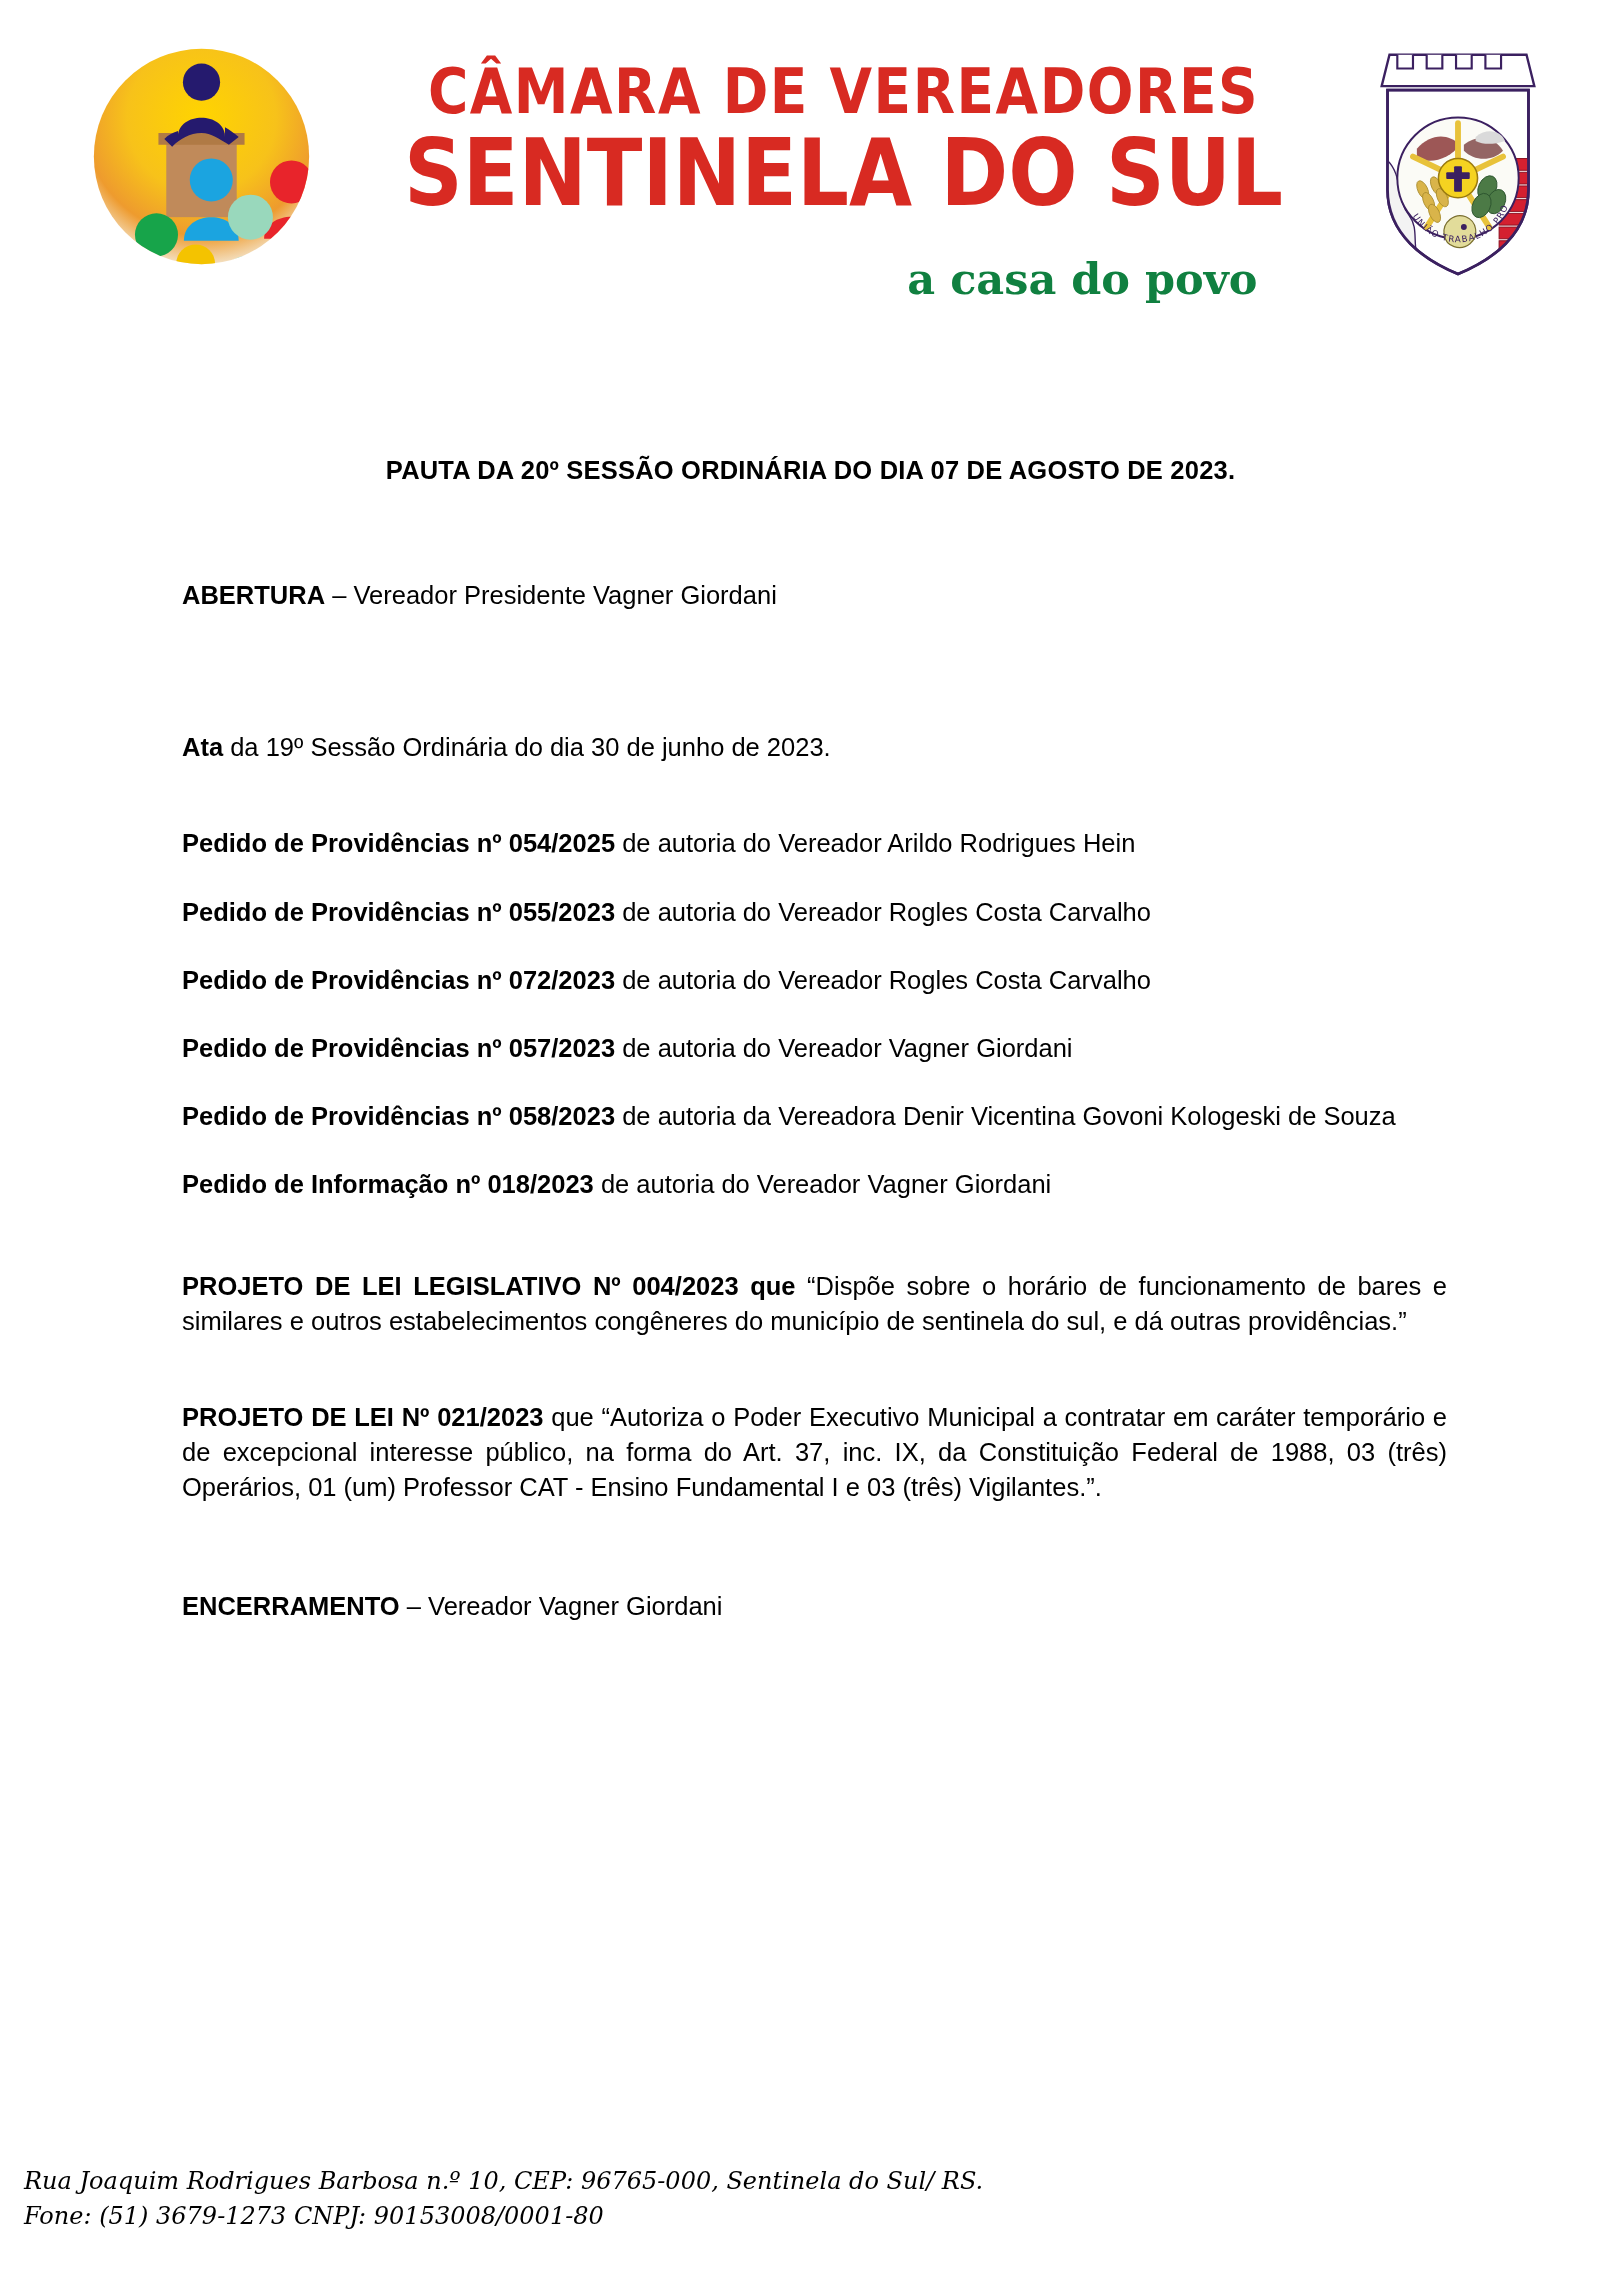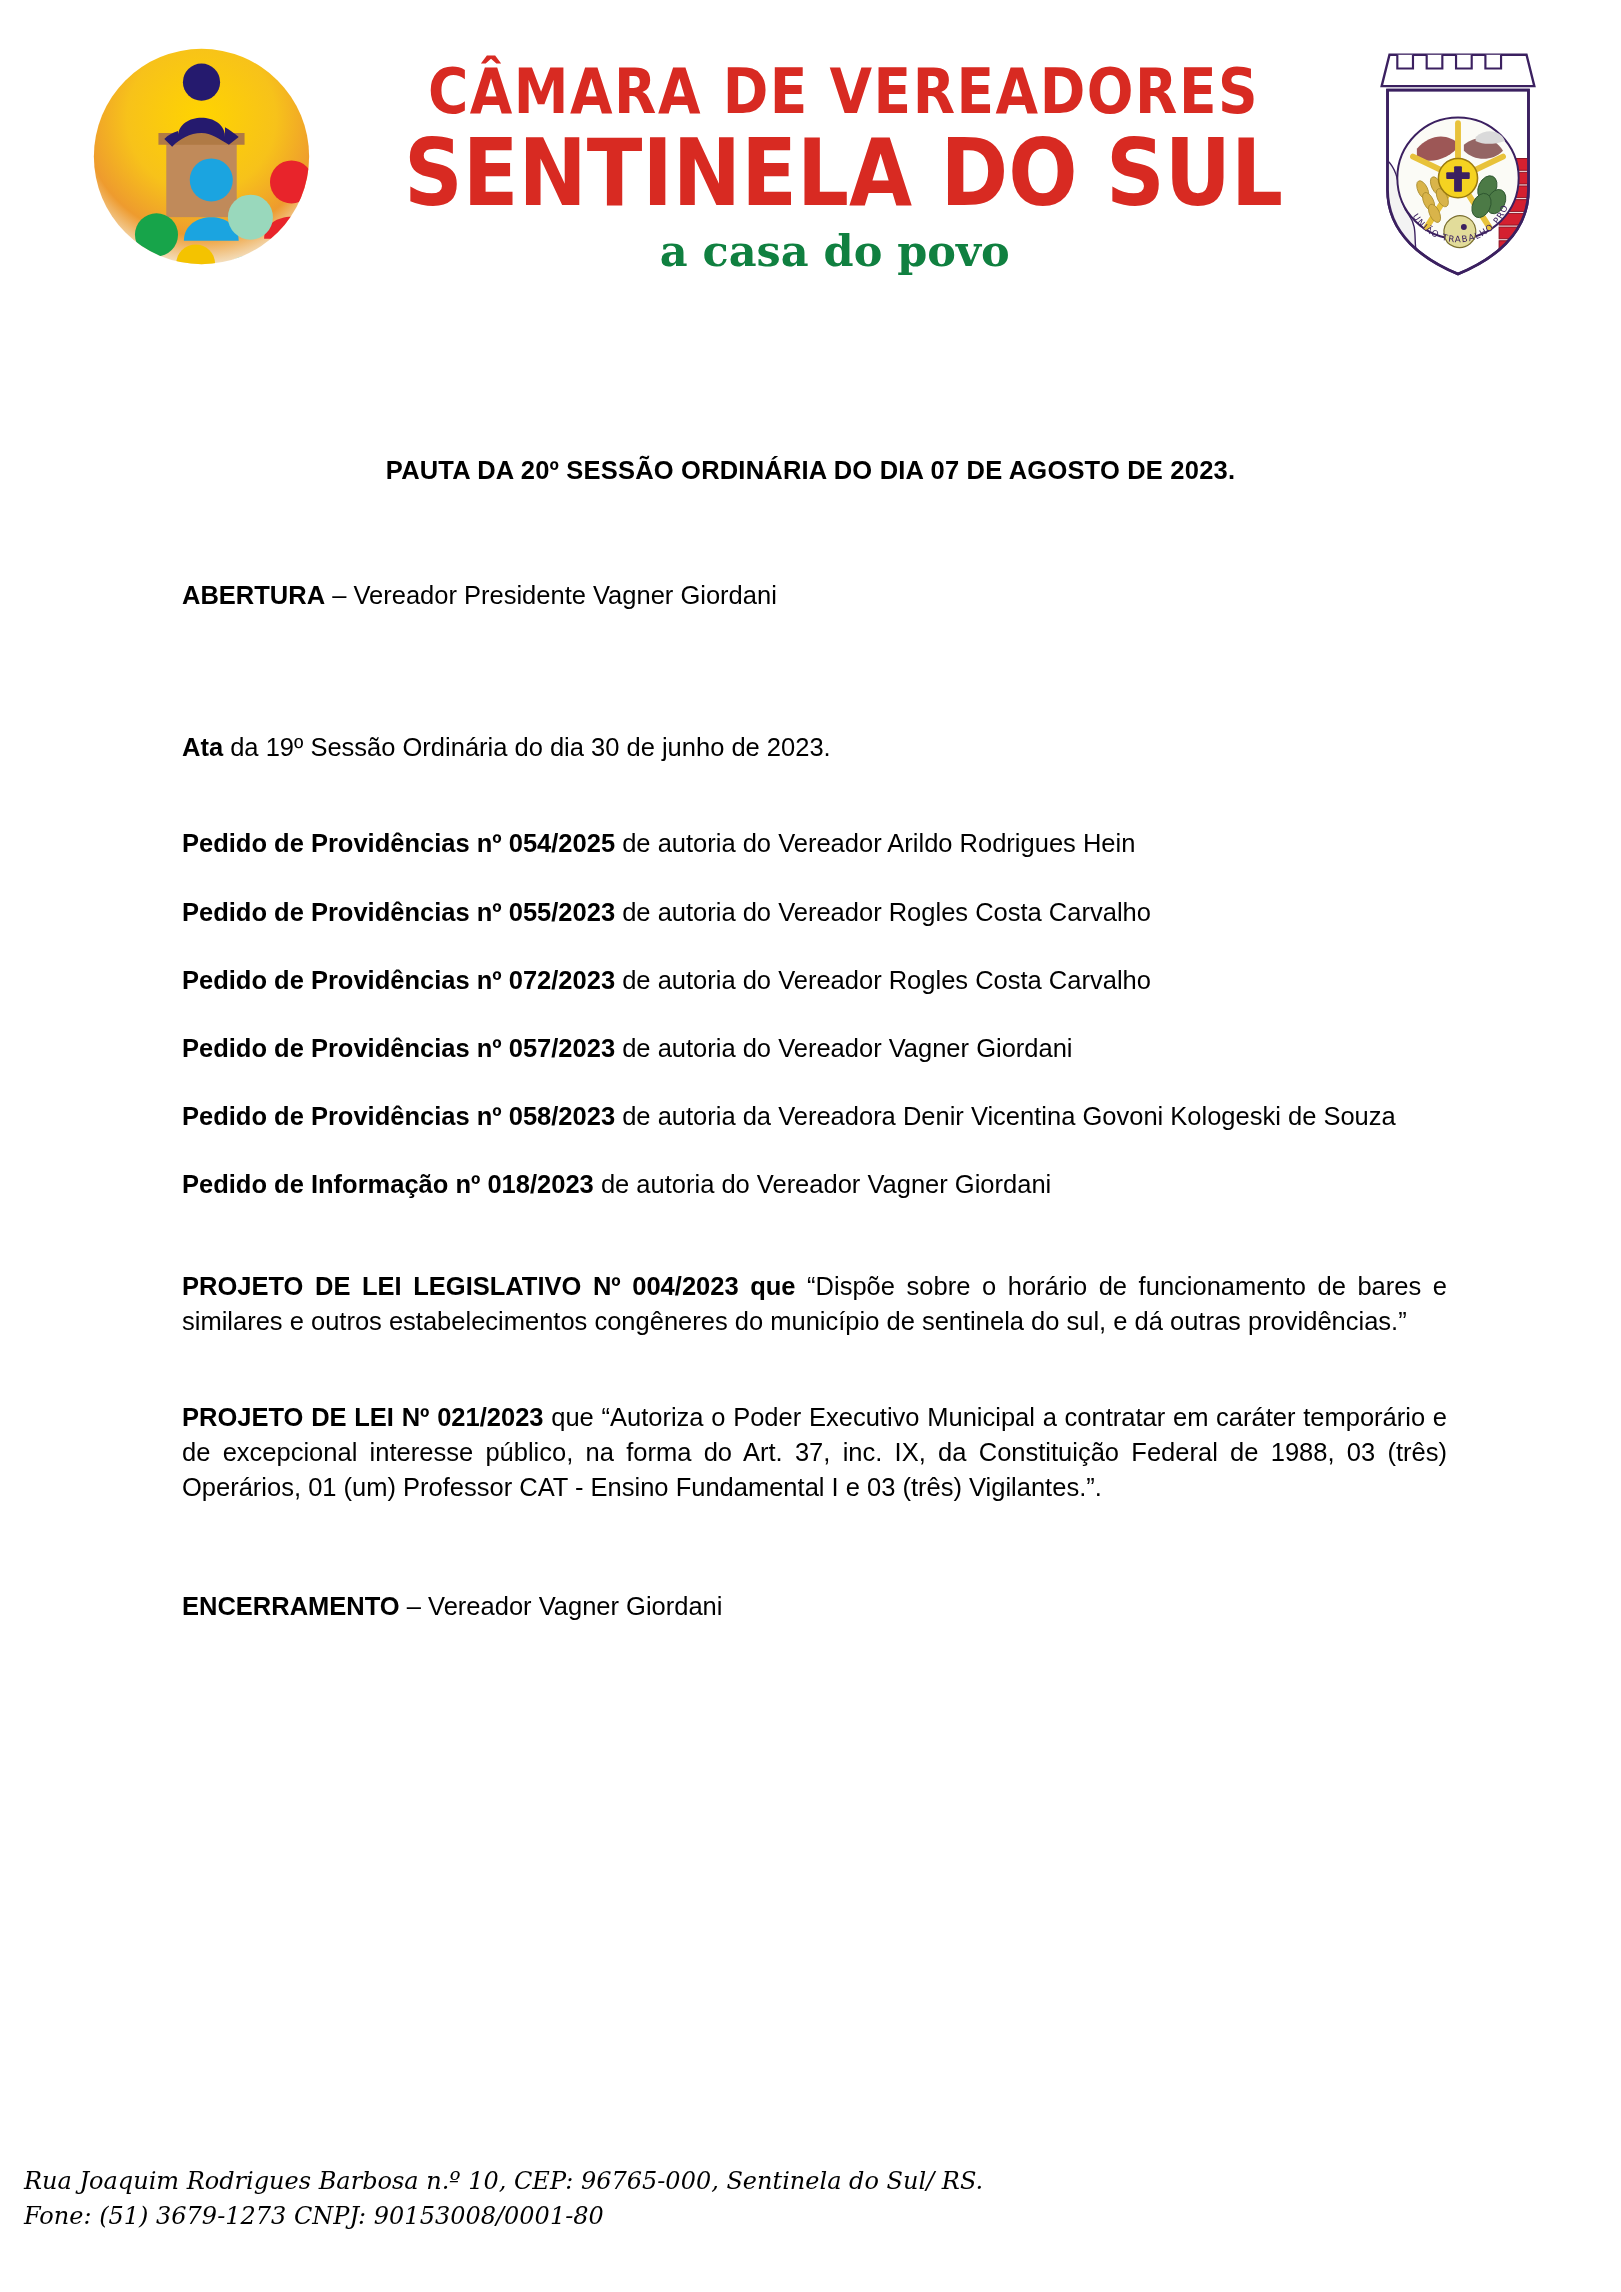--- a/index.html
+++ b/index.html
@@ -73,22 +73,22 @@
     white-space: nowrap;
     transform: scaleY(1.16) scaleX(1.02);
     transform-origin: center top;
   }
   .wm-line3 {
     font-family: "DejaVu Serif", serif;
     font-weight: bold;
     font-style: normal;
     font-size: 43px;
     color: #108040;
-    margin-top: 19px;
-    text-align: center;
+    margin-top: 47px;
+    text-align: right;
     padding-right: 17.6px;
     white-space: nowrap;
   }
 
   .coat {
     position: absolute;
     right: 71px;
     top: 21.6px;
     width: 184px;
     height: 235px;

